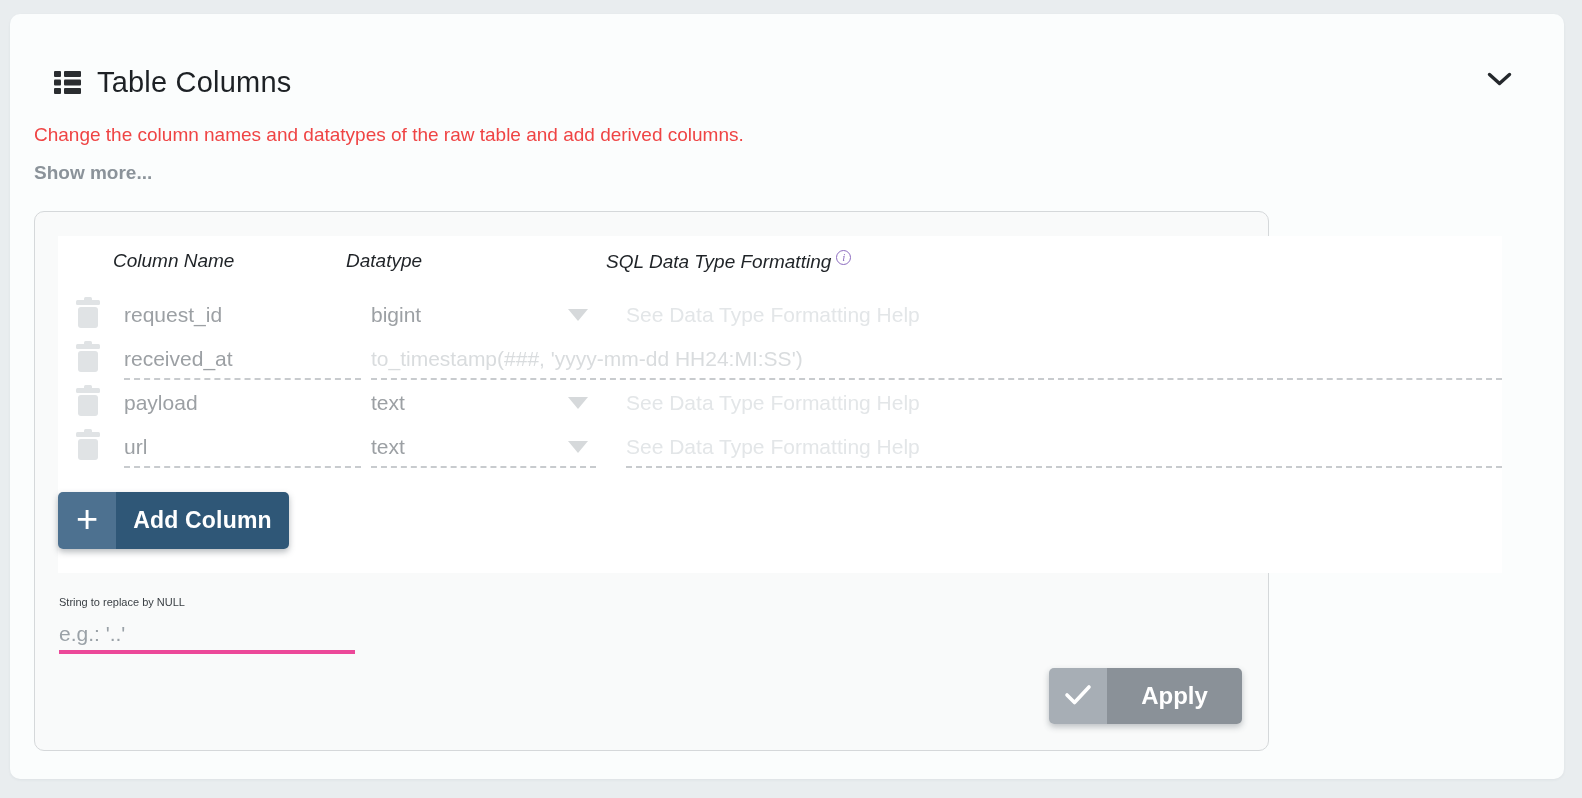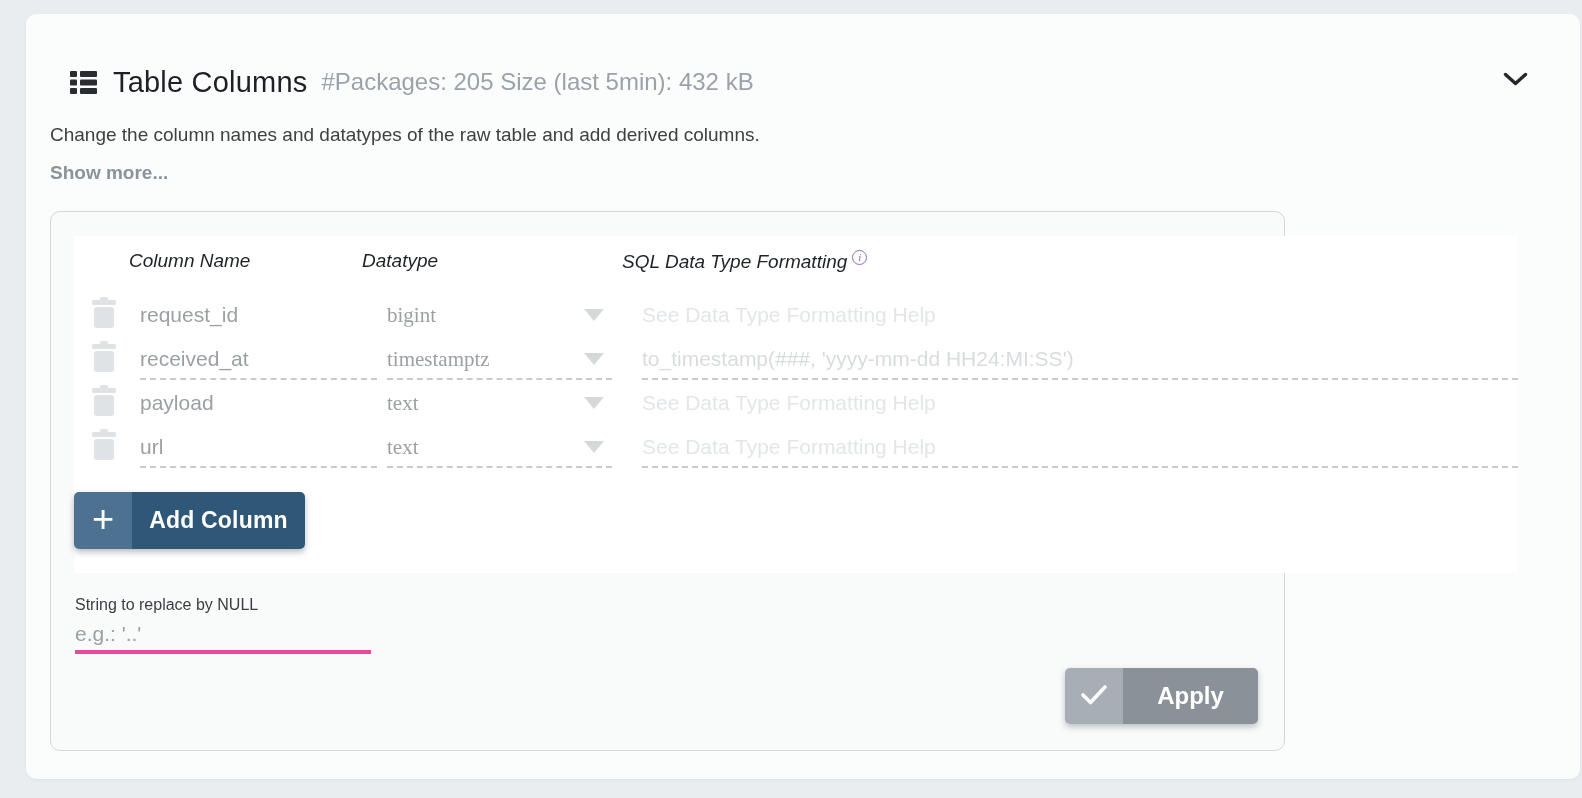--- a/index.html
+++ b/index.html
@@ -4,39 +4,39 @@
 <style>
   * { box-sizing: border-box; margin: 0; padding: 0; }
   html, body { width: 1582px; height: 798px; }
   body {
     background: #e9edef;
     font-family: "Liberation Sans", sans-serif;
     position: relative;
     overflow: hidden;
   }
   .card {
-    position: absolute; left: 26px; top: 14px;
+    position: absolute; left: 10px; top: 14px;
     width: 1554px; height: 765px;
     background: #fbfdfd; border-radius: 10px;
     box-shadow: 0 1px 3px rgba(40,50,60,0.06);
   }
   
   .card-header {
     position: absolute; left: 44px; top: 48px; right: 90px; height: 40px;
     display: flex; align-items: center;
   }
   .hdr-icon { margin-right: 16px; display: flex; }
   .hdr-title { font-size: 29px; color: #1d2125; letter-spacing: .2px; }
   .hdr-subtitle { font-size: 24px; color: #9ba2a8; margin-left: 14px; white-space: nowrap; }
   .collapse-btn {
     position: absolute; right: 48px; top: 54px;
     background: none; border: none; cursor: pointer; display: flex; padding: 4px;
   }
   
-  .desc { position: absolute; left: 24px; top: 110px; font-size: 19px; color: #404040; }
+  .desc { position: absolute; left: 24px; top: 110px; font-size: 19px; color: #ef4444; }
   .show-more { position: absolute; left: 24px; top: 148px; font-size: 19px; font-weight: bold; color: #8b939a; cursor: pointer; }
   
   .panel {
     position: absolute; left: 24px; top: 197px;
     width: 1235px; height: 540px;
     background: #f9fafa; border: 1px solid #d5d8da; border-radius: 10px;
   }
   .table-area {
     position: absolute; left: 23px; top: 24px;
     width: 1444px; height: 337px; background: #ffffff;
@@ -58,42 +58,42 @@
   .trash-btn { background: none; border: none; cursor: pointer; margin-left: 18px; padding: 0; display: flex; }
   .field { height: 40px; display: flex; align-items: center; border-bottom: 2px dashed transparent; }
   .row.dashed .field { border-bottom-color: #c8cbce; justify-content: center; }
   .cell-name { width: 237px; margin-right: 10px; }
   .cell-type { width: 225px; margin-right: 30px; cursor: pointer; }
   .cell-sql  { flex: 1; }
   .name-input, .sql-input {
     border: none; outline: none; background: transparent; width: 100%;
     font-family: "Liberation Sans", sans-serif; font-size: 21px; color: #9ca0a4; padding: 0;
   }
-  .type-text { font-size: 21px; color: #9ca0a4; flex: 1; font-family: Liberation Serif, serif; }
+  .type-text { font-size: 21px; color: #9ca0a4; flex: 1; }
   .caret {
     width: 0; height: 0; margin-right: 8px;
     border-left: 10px solid transparent; border-right: 10px solid transparent;
     border-top: 12px solid #d6d9db;
   }
   .sql-input.ph-dark::placeholder  { color: #d9dcde; opacity: 1; }
   .sql-input.ph-light::placeholder { color: #e3e6e8; opacity: 1; }
   
   .add-btn {
     position: absolute; left: 0; top: 256px; width: 231px; height: 57px;
     display: flex; border: none; padding: 0; cursor: pointer;
     border-radius: 5px; overflow: hidden;
     box-shadow: 0 3px 6px rgba(50,60,70,0.35);
     font-family: "Liberation Sans", sans-serif;
   }
   .add-left  { width: 58px; background: #4d7190; display: flex; align-items: center; justify-content: center; }
   .plus-glyph { color: #fff; font-size: 38px; font-weight: 300; line-height: 1; margin-top: -4px; }
   .add-right { flex: 1; background: #2f5777; color: #fff; font-size: 23px; font-weight: bold;
                display: flex; align-items: center; justify-content: center; letter-spacing: .2px; }
   
-  .null-label { position: absolute; left: 24px; top: 384px; font-size: 16px; color: #3a3f44; }
+  .null-label { position: absolute; left: 24px; top: 384px; font-size: 11px; color: #3a3f44; }
   .null-input {
     position: absolute; left: 24px; top: 406px; width: 296px; height: 36px;
     border: none; border-bottom: 4px solid #ec4899; outline: none; background: transparent;
     font-family: "Liberation Sans", sans-serif; font-size: 21px; color: #6b7075; padding: 0;
   }
   .null-input::placeholder { color: #9aa1a7; opacity: 1; }
   
   .apply-btn {
     position: absolute; right: 26px; top: 456px; width: 193px; height: 56px;
     display: flex; border: none; padding: 0; cursor: pointer;
@@ -115,21 +115,20 @@
       <svg width="27" height="27" viewBox="0 0 27 27" fill="#2a2d30">
         <rect x="0" y="2" width="7" height="6" rx="1"></rect>
         <rect x="10" y="2" width="17" height="6" rx="1"></rect>
         <rect x="0" y="10.5" width="7" height="6" rx="1"></rect>
         <rect x="10" y="10.5" width="17" height="6" rx="1"></rect>
         <rect x="0" y="19" width="7" height="6" rx="1"></rect>
         <rect x="10" y="19" width="17" height="6" rx="1"></rect>
       </svg>
     </span>
     <span class="hdr-title">Table Columns</span>
-    <span class="hdr-subtitle">#Packages: 205 Size (last 5min): 432 kB</span>
   </div>
   <button class="collapse-btn">
     <span>
       <svg width="25" height="15" viewBox="0 0 25 15" fill="none">
         <polyline points="2.5,2.5 12.5,11.5 22.5,2.5" stroke="#24282c" stroke-width="3.4" stroke-linecap="round" stroke-linejoin="round"></polyline>
       </svg>
     </span>
   </button>
 
   <div class="desc">Change the column names and datatypes of the raw table and add derived columns.</div>
@@ -176,24 +175,20 @@
                 <svg width="24" height="31" viewBox="0 0 24 31" fill="#e0e3e5">
                   <rect x="8" y="0" width="8" height="4" rx="1.5"></rect>
                   <rect x="0" y="3" width="24" height="5" rx="1.5"></rect>
                   <rect x="2" y="10" width="20" height="21" rx="3"></rect>
                 </svg>
               </span>
             </button>
           </div>
           <div class="field cell-name">
               <input class="name-input" value="received_at" style="">
-            </div>
-          <div class="field cell-type">
-              <span class="type-text">timestamptz</span>
-              <span class="caret"></span>
             </div>
           <div class="field cell-sql">
               <input class="sql-input ph-dark" placeholder="to_timestamp(###, 'yyyy-mm-dd HH24:MI:SS')" style="">
             </div>
         </div>
 
         <div class="row">
           <div class="cell-trash">
             <button class="trash-btn">
               <span>

